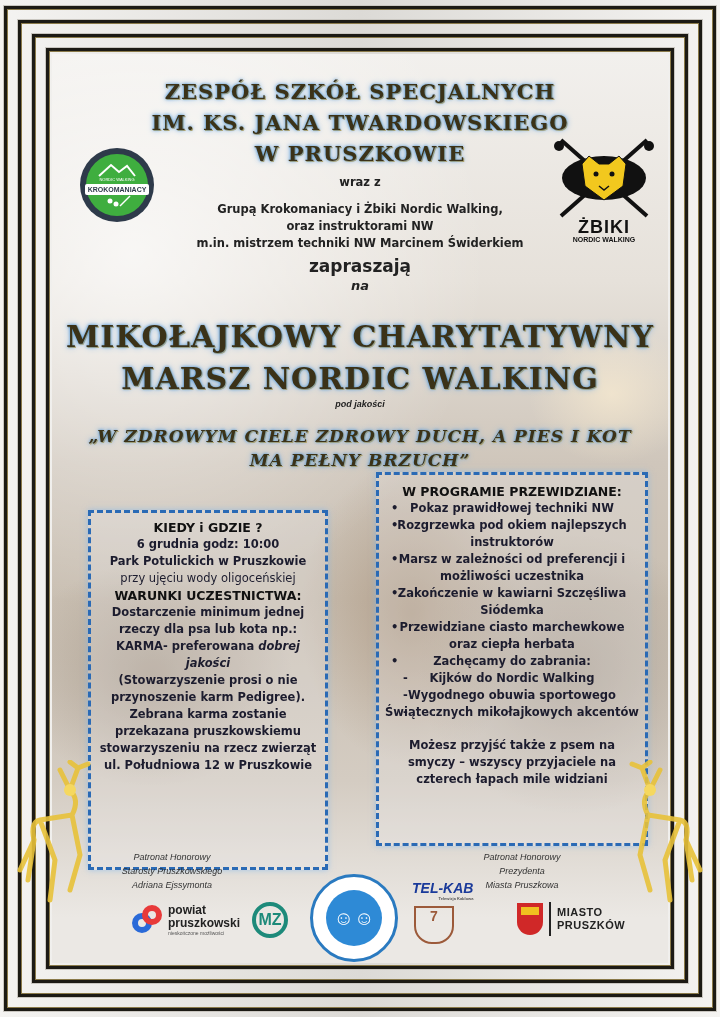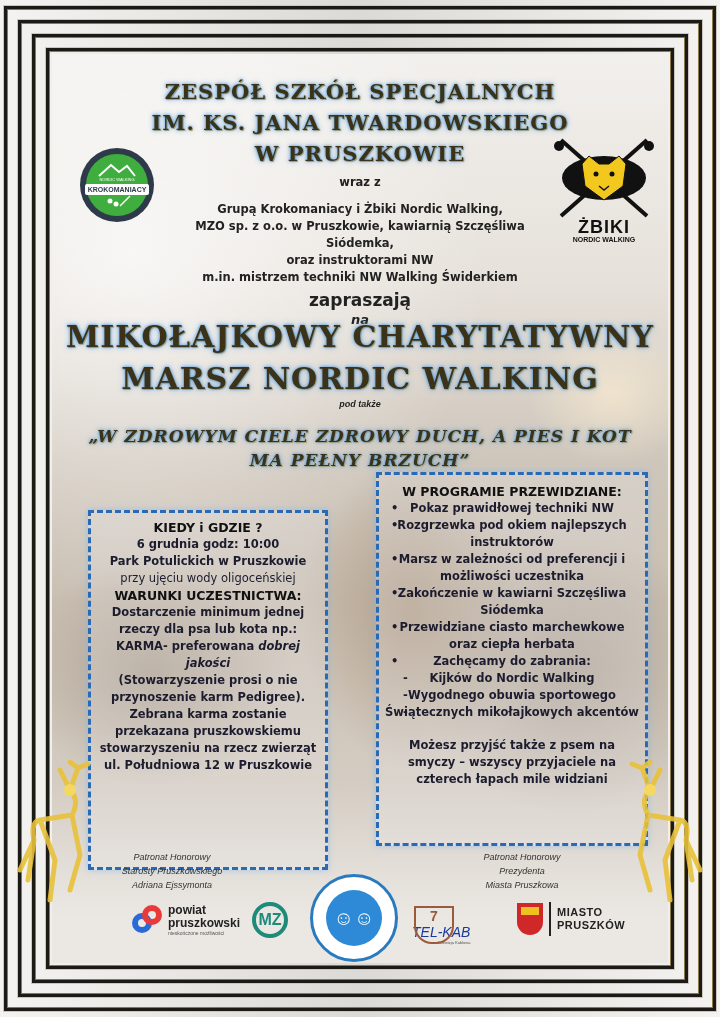--- a/index.html
+++ b/index.html
@@ -70,21 +70,21 @@
   .powiat .icon { width: 30px; height: 30px; position: relative; margin-right: 6px; }
   .powiat .icon span { position: absolute; border-radius: 50%; border: 6px solid; }
   .powiat .t1 { font-size: 12px; font-weight: bold; color: #222; line-height: 13px; }
   .powiat .t2 { font-size: 5px; color: #555; }
 
   .mzo { position: absolute; left: 200px; top: 848px; width: 36px; height: 36px; border-radius: 50%; border: 4px solid #1d8a7a; display: flex; align-items: center; justify-content: center; color: #1d8a7a; font-weight: bold; font-size: 16px; }
 
   .zss { position: absolute; left: 258px; top: 820px; width: 88px; height: 88px; border-radius: 50%; border: 3px solid #2a7ac0; background: #fff; display: flex; align-items: center; justify-content: center; }
   .zss .in { width: 56px; height: 56px; border-radius: 50%; background: #2e8ad6; color: #fff; font-size: 20px; display: flex; align-items: center; justify-content: center; }
 
-  .telkab { position: absolute; left: 360px; top: 826px; color: #1a3a9a; font-style: italic; font-weight: normal; font-size: 14px; margin-top: 44px; }
+  .telkab { position: absolute; left: 360px; top: 826px; color: #1a3a9a; font-style: italic; font-weight: bold; font-size: 14px; }
   .telkab .sub { display: block; font-size: 4px; color: #555; font-style: normal; text-align: right; }
   .cafe { position: absolute; left: 362px; top: 852px; width: 40px; height: 38px; border: 2px solid #9c5a3a; border-radius: 0 0 18px 18px; color: #9c5a3a; text-align: center; font-size: 14px; font-weight: bold; }
 
   .city { position: absolute; left: 465px; top: 848px; display: flex; align-items: center; }
   .city .crest { width: 26px; height: 32px; background: #d02828; border-radius: 0 0 13px 13px; position: relative; margin-right: 6px; }
   .city .crest::after { content: ""; position: absolute; left: 4px; top: 4px; width: 18px; height: 8px; background: #f0c020; }
   .city .bar { width: 2px; height: 34px; background: #222; margin-right: 6px; }
   .city .name { font-size: 11px; font-weight: bold; color: #222; line-height: 13px; letter-spacing: 0.5px; }
 
   .deer { position: absolute; width: 110px; height: 150px; }
@@ -135,32 +135,31 @@
         <circle cx="63" cy="40" r="2.5" fill="#111"></circle>
       <path d="M50 52 L55 56 L60 52" stroke="#111" fill="none" stroke-width="1.5"></path>
     </svg>
     <div class="n1">ŻBIKI</div>
     <div class="n2">NORDIC WALKING</div>
   </div>
 
   <div class="intro">
     <div class="wraz">wraz z</div>
     <div>Grupą Krokomaniacy i Żbiki Nordic Walking,</div>
-    <div>MZO sp. z o.o. w Pruszkowie, kawiarnią Szczęśliwa Siódemka,</div>
     <div>oraz instruktorami NW</div>
-    <div>m.in. mistrzem techniki NW Walking Świderkiem</div>
+    <div>m.in. mistrzem techniki NW Marcinem Świderkiem</div>
     <div class="zap">zapraszają</div>
     <div class="na">na</div>
   </div>
 
   <div class="title-block event">
     <div>MIKOŁAJKOWY CHARYTATYWNY</div>
     <div>MARSZ NORDIC WALKING</div>
   </div>
-  <div class="podh">pod także</div>
+  <div class="podh">pod jakości</div>
   <div class="title-block slogan">„W ZDROWYM CIELE ZDROWY DUCH, A PIES I KOT MA PEŁNY BRZUCH”</div>
 
   <div class="box box-when">
     <div class="head">KIEDY i GDZIE ?</div>
     <div>6 grudnia godz: 10:00</div>
     <div>Park Potulickich w Pruszkowie</div>
     <div class="nb">przy ujęciu wody oligoceńskiej</div>
     <div class="head">WARUNKI UCZESTNICTWA:</div>
     <div><span>Dostarczenie minimum jednej rzeczy dla psa lub kota np.: KARMA- preferowana </span><span class="it">dobrej jakości</span></div>
     <div>(Stowarzyszenie prosi o nie przynoszenie karm Pedigree).</div>

